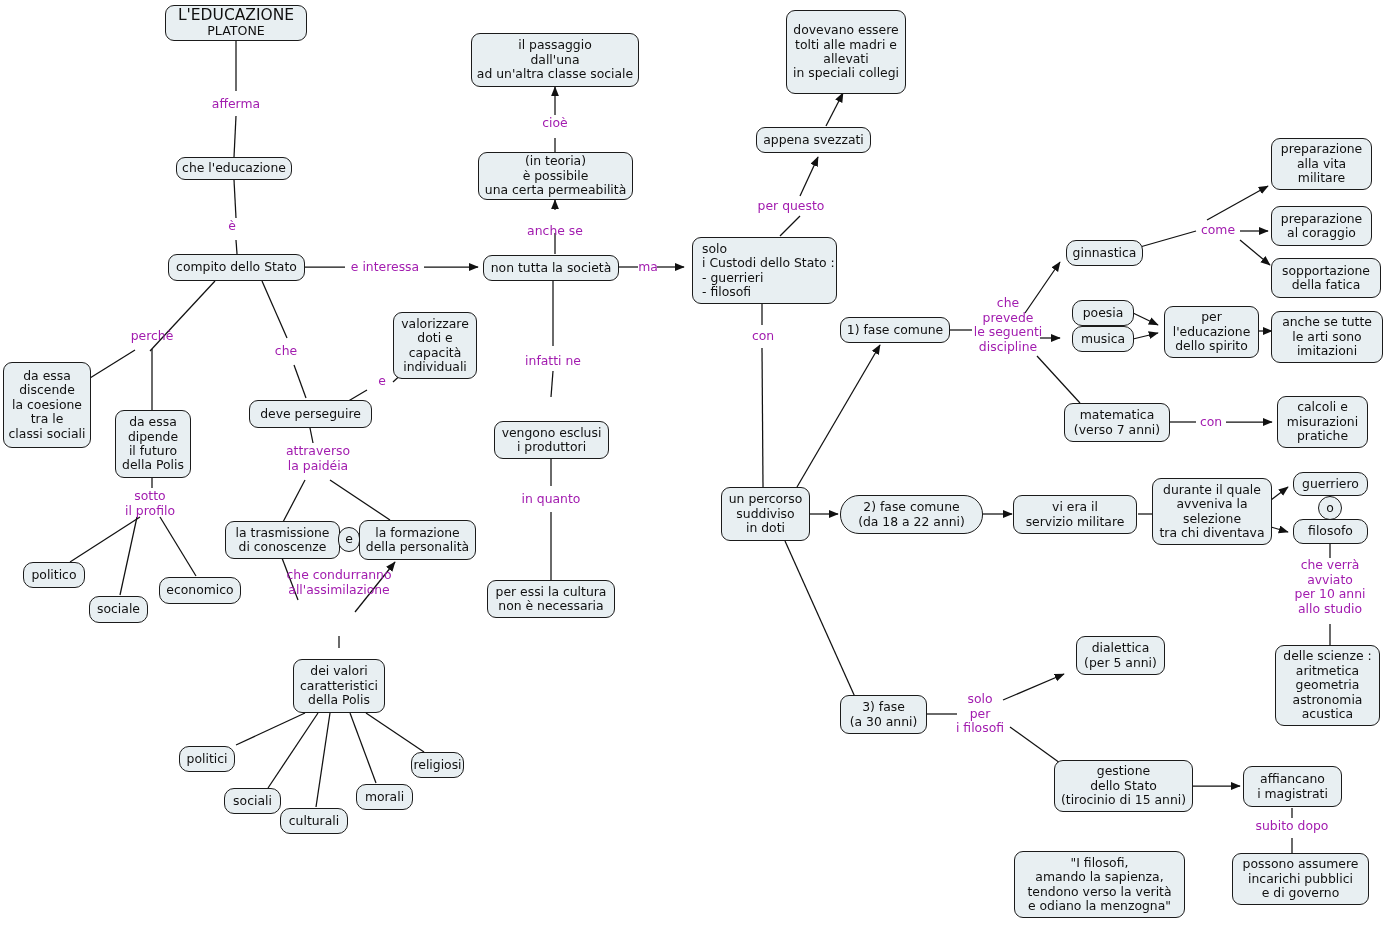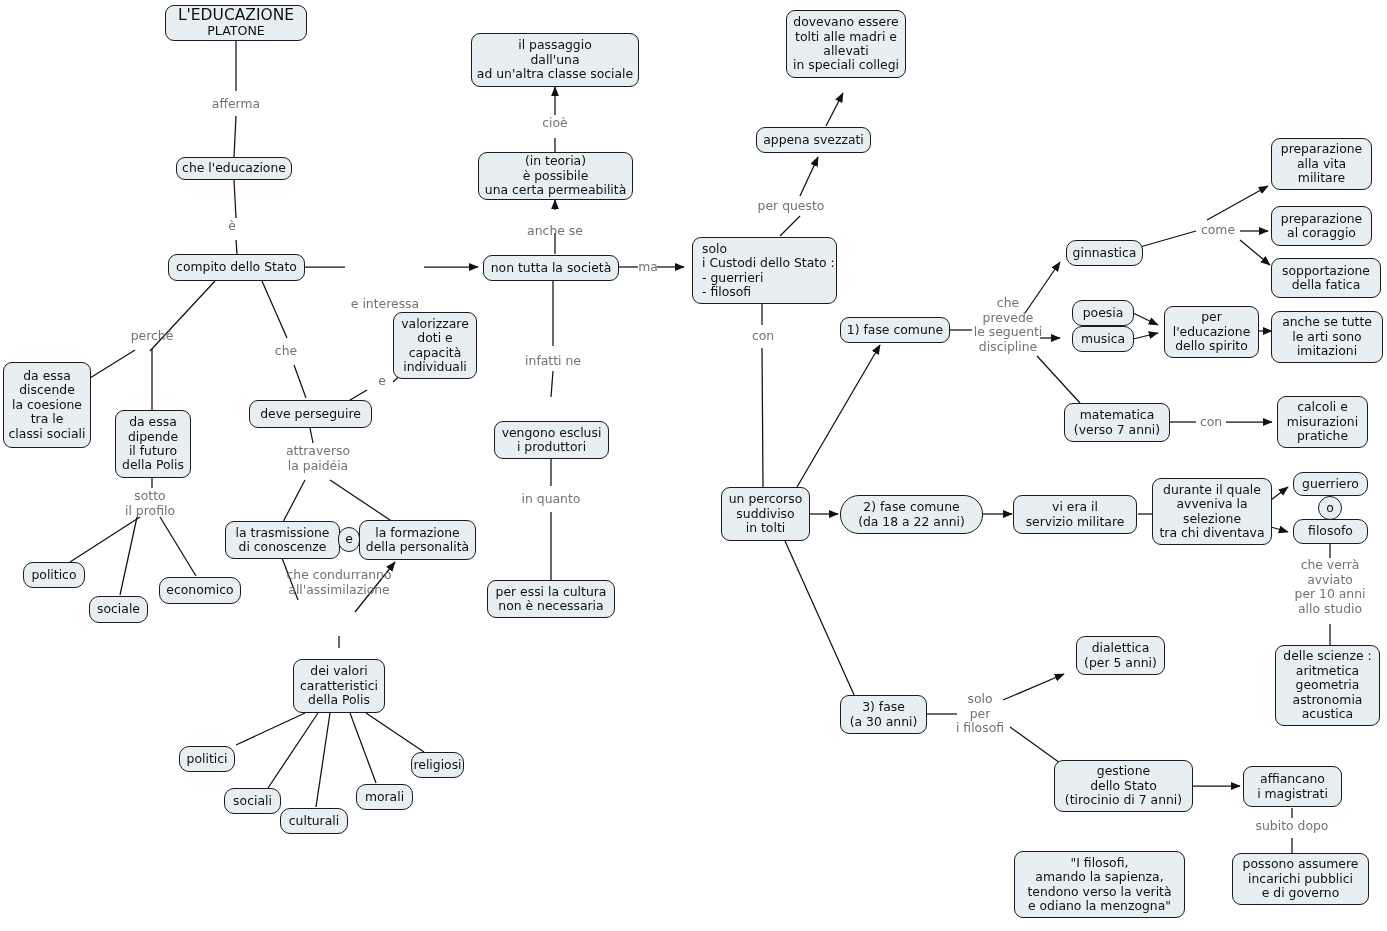--- a/index.html
+++ b/index.html
@@ -52,21 +52,21 @@
   }
   .node.small {
     font-size: 12.4px;
     border-radius: 10px;
   }
   .node.pill {
     border-radius: 12px;
   }
   .link-label {
     position: absolute;
-    color: #737373;
+    color: #a21caf;
     font-size: 12.4px;
     line-height: 14.6px;
     text-align: center;
     white-space: pre;
     background: transparent;
     z-index: 4;
     transform: translateX(-50%);
   }
 </style>
 </head>
@@ -253,35 +253,35 @@
 una certa permeabilità</div>
 
   <div class="node" style="left:483px; top:255px; width:136px; height:26px;">non tutta la società</div>
 
   <div class="node" style="left:494px; top:397px; width:115px; height:38px;margin-top:24px;">vengono esclusi
 i produttori</div>
 
   <div class="node" style="left:487px; top:580px; width:128px; height:38px;">per essi la cultura
 non è necessaria</div>
 
-  <div class="node" style="left:786px; top:10px; width:120px; height:68px;">dovevano essere
+  <div class="node" style="left:786px; top:10px; width:120px; height:84px;">dovevano essere
 tolti alle madri e
 allevati
 in speciali collegi</div>
 
   <div class="node" style="left:756px; top:127px; width:115px; height:26px;">appena svezzati</div>
 
   <div class="node left-align" style="left:692px; top:237px; width:145px; height:67px; padding-left:9px;">solo
 i Custodi dello Stato :
 - guerrieri
 - filosofi</div>
 
   <div class="node" style="left:721px; top:487px; width:89px; height:54px;">un percorso
 suddiviso
-in tolti</div>
+in doti</div>
 
   <div class="node" style="left:840px; top:317px; width:110px; height:26px;">1) fase comune</div>
 
   <div class="node" style="left:840px; top:495px; width:143px; height:39px;border-radius:19px;">2) fase comune
 (da 18 a 22 anni)</div>
 
   <div class="node" style="left:840px; top:695px; width:87px; height:39px;">3) fase
 (a 30 anni)</div>
 
   <div class="node small" style="left:1066px; top:240px; width:77px; height:26px;">ginnastica</div>
@@ -333,21 +333,21 @@
 aritmetica
 geometria
 astronomia
 acustica</div>
 
   <div class="node" style="left:1076px; top:636px; width:89px; height:39px;">dialettica
 (per 5 anni)</div>
 
   <div class="node" style="left:1054px; top:760px; width:139px; height:52px;">gestione
 dello Stato
-(tirocinio di 7 anni)</div>
+(tirocinio di 15 anni)</div>
 
   <div class="node" style="left:1243px; top:766px; width:99px; height:41px;">affiancano
 i magistrati</div>
 
   <div class="node" style="left:1232px; top:853px; width:137px; height:52px;">possono assumere
 incarichi pubblici
 e di governo</div>
 
   <div class="node" style="left:1014px; top:851px; width:171px; height:67px;">"I filosofi,
 amando la sapienza,
@@ -355,21 +355,21 @@
 e odiano la menzogna"</div>
 
   <div class="link-label" style="left:236px; top:97px;">afferma</div>
 
   <div class="link-label" style="left:232px; top:219px;">è</div>
 
   <div class="link-label" style="left:152px; top:329px;">perchè</div>
 
   <div class="link-label" style="left:286px; top:344px;">che</div>
 
-  <div class="link-label" style="left:385px; top:260px;margin-top:37px;">e interessa</div>
+  <div class="link-label" style="left:385px; top:260px;">e interessa</div>
 
   <div class="link-label" style="left:150px; top:489px;">sotto
 il profilo</div>
 
   <div class="link-label" style="left:382px; top:374px;">e</div>
 
   <div class="link-label" style="left:318px; top:444px;">attraverso
 la paidéia</div>
 
   <div class="link-label" style="left:339px; top:568px;">che condurranno

